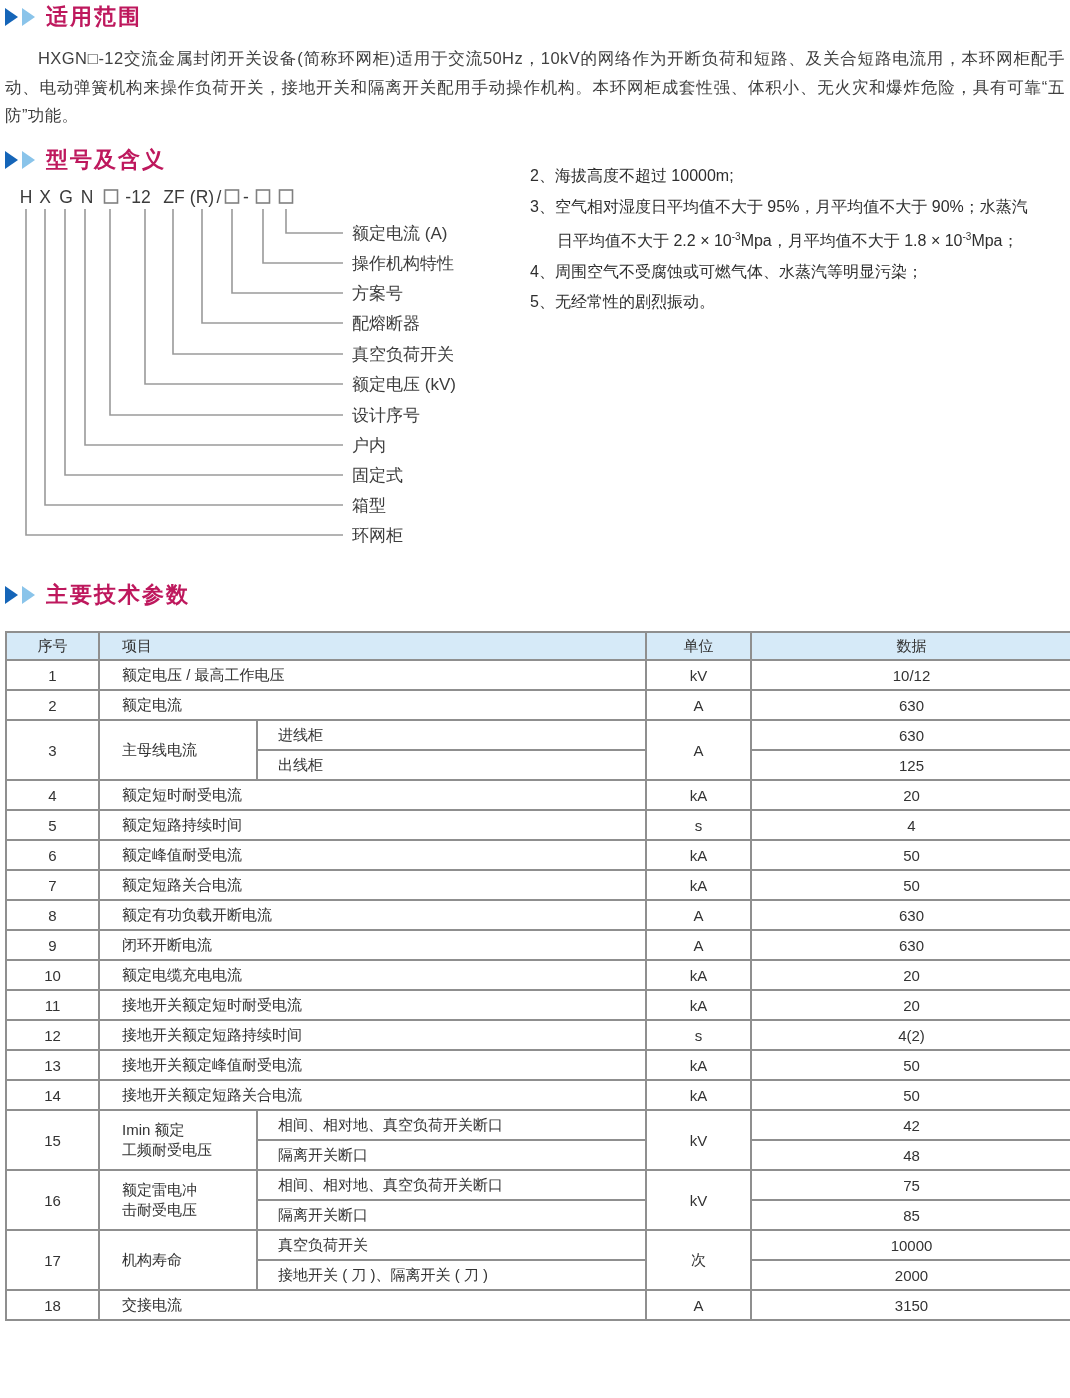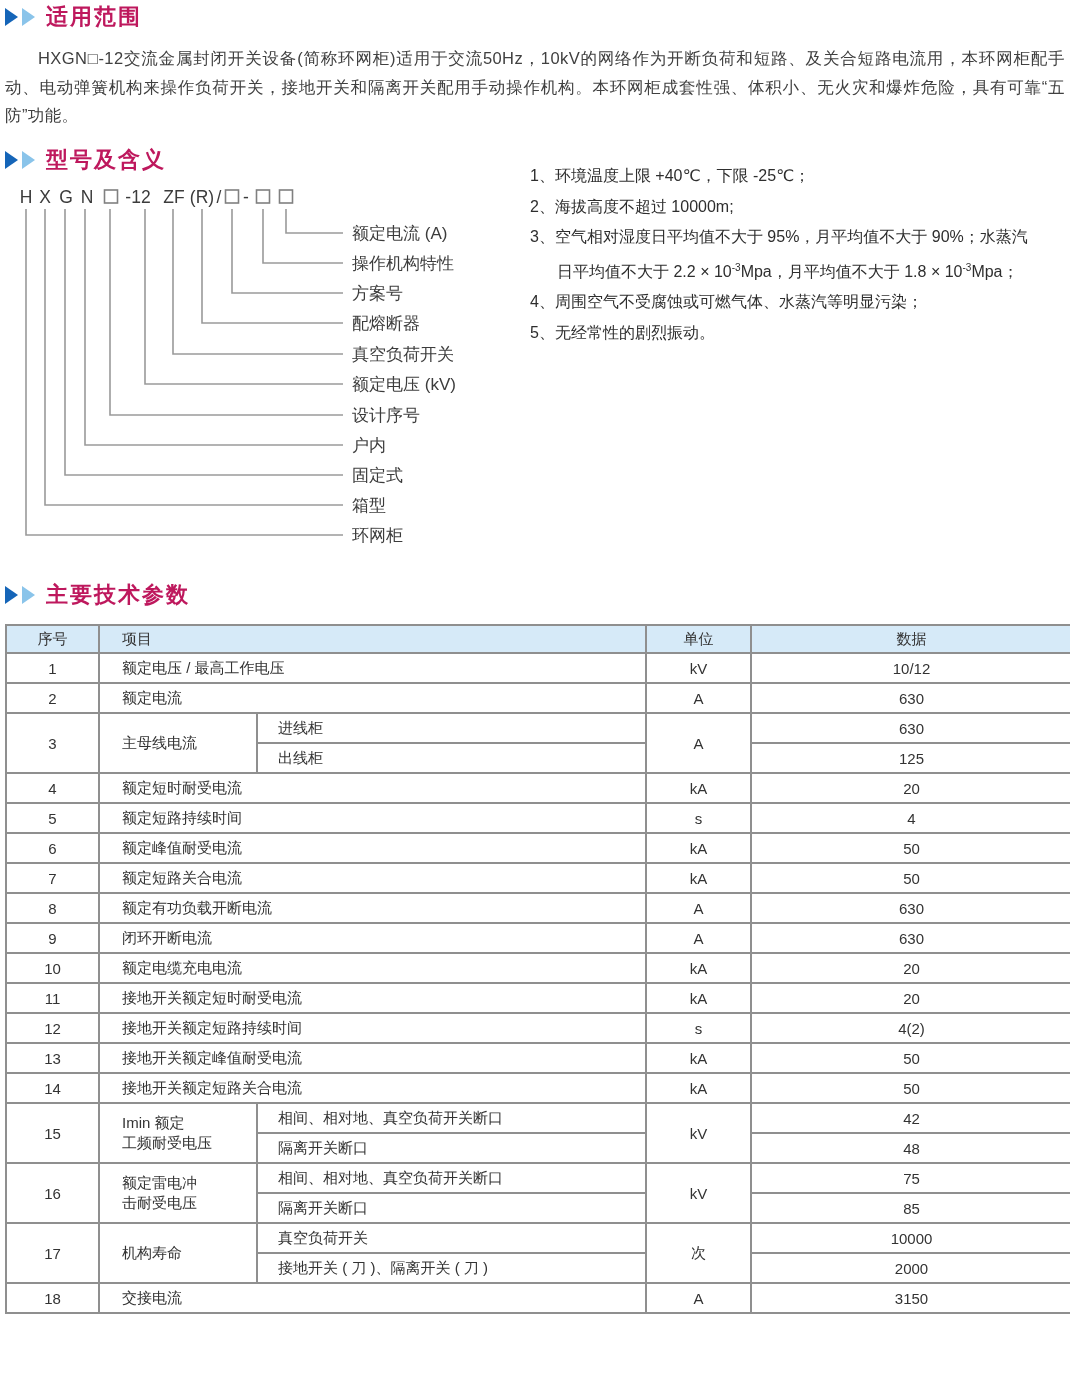--- a/index.html
+++ b/index.html
@@ -25,21 +25,21 @@
   #model-svg polyline { fill:none; stroke:#9a9a9a; stroke-width:1.6; }
   #model-svg rect { fill:none; stroke:#808080; stroke-width:1.6; }
 
   #sec-env { position:absolute; top:146px; left:530px; width:540px; }
   .env-list { margin-top:15px; }
   .env-item { font-size:16px; line-height:30.5px; white-space:nowrap; color:#2e2e2e; }
   .env-wrap { padding-left:27px; }
   .env-item sup { font-size:10px; }
 
   #sec-params { position:absolute; top:581px; left:5px; width:921px; }
-  #params-table { border-collapse:collapse; table-layout:fixed; width:1065px; margin-top:15px; }
+  #params-table { border-collapse:collapse; table-layout:fixed; width:1065px; margin-top:22px; }
   #params-table th, #params-table td { border:2px solid #8f8f8f; font-size:15px; font-weight:normal; color:#333; padding:0; }
   #params-table th { background:#d6eaf8; height:28px; }
   #params-table td { height:30px; background:#fff; }
   .c-no, .c-unit, .c-data, .th-no, .th-unit, .th-data { text-align:center; }
   .c-item, .c-sub, .th-item { text-align:left; padding-left:22px !important; }
   .c-sub { padding-left:20px !important; }
   .edge-r { border-right:none !important; }
   .c-item div { line-height:20px; }
 </style>
 </head>
@@ -106,21 +106,20 @@
       <text class="m-lab" x="347" y="263" dominant-baseline="central">户内</text>
       <text class="m-lab" x="347" y="293" dominant-baseline="central">固定式</text>
       <text class="m-lab" x="347" y="323" dominant-baseline="central">箱型</text>
       <text class="m-lab" x="347" y="353" dominant-baseline="central">环网柜</text>
     </g>
   </svg>
 </div>
 
 <div id="sec-env">
   <div class="env-list">
-    <div class="env-item">1、环境温度上限 +40℃，下限 -25℃；</div>
     <div class="env-item">2、海拔高度不超过 10000m;</div>
     <div class="env-item">
       <span>3、空气相对湿度日平均值不大于 95%，月平均值不大于 90%；水蒸汽</span>
     </div>
     <div class="env-item env-wrap">
       <span>日平均值不大于 2.2 × 10</span><sup>-3</sup><span>Mpa，月平均值不大于 1.8 × 10</span><sup>-3</sup><span>Mpa；</span>
     </div>
     <div class="env-item">4、周围空气不受腐蚀或可燃气体、水蒸汽等明显污染；</div>
     <div class="env-item">5、无经常性的剧烈振动。</div>
   </div>

